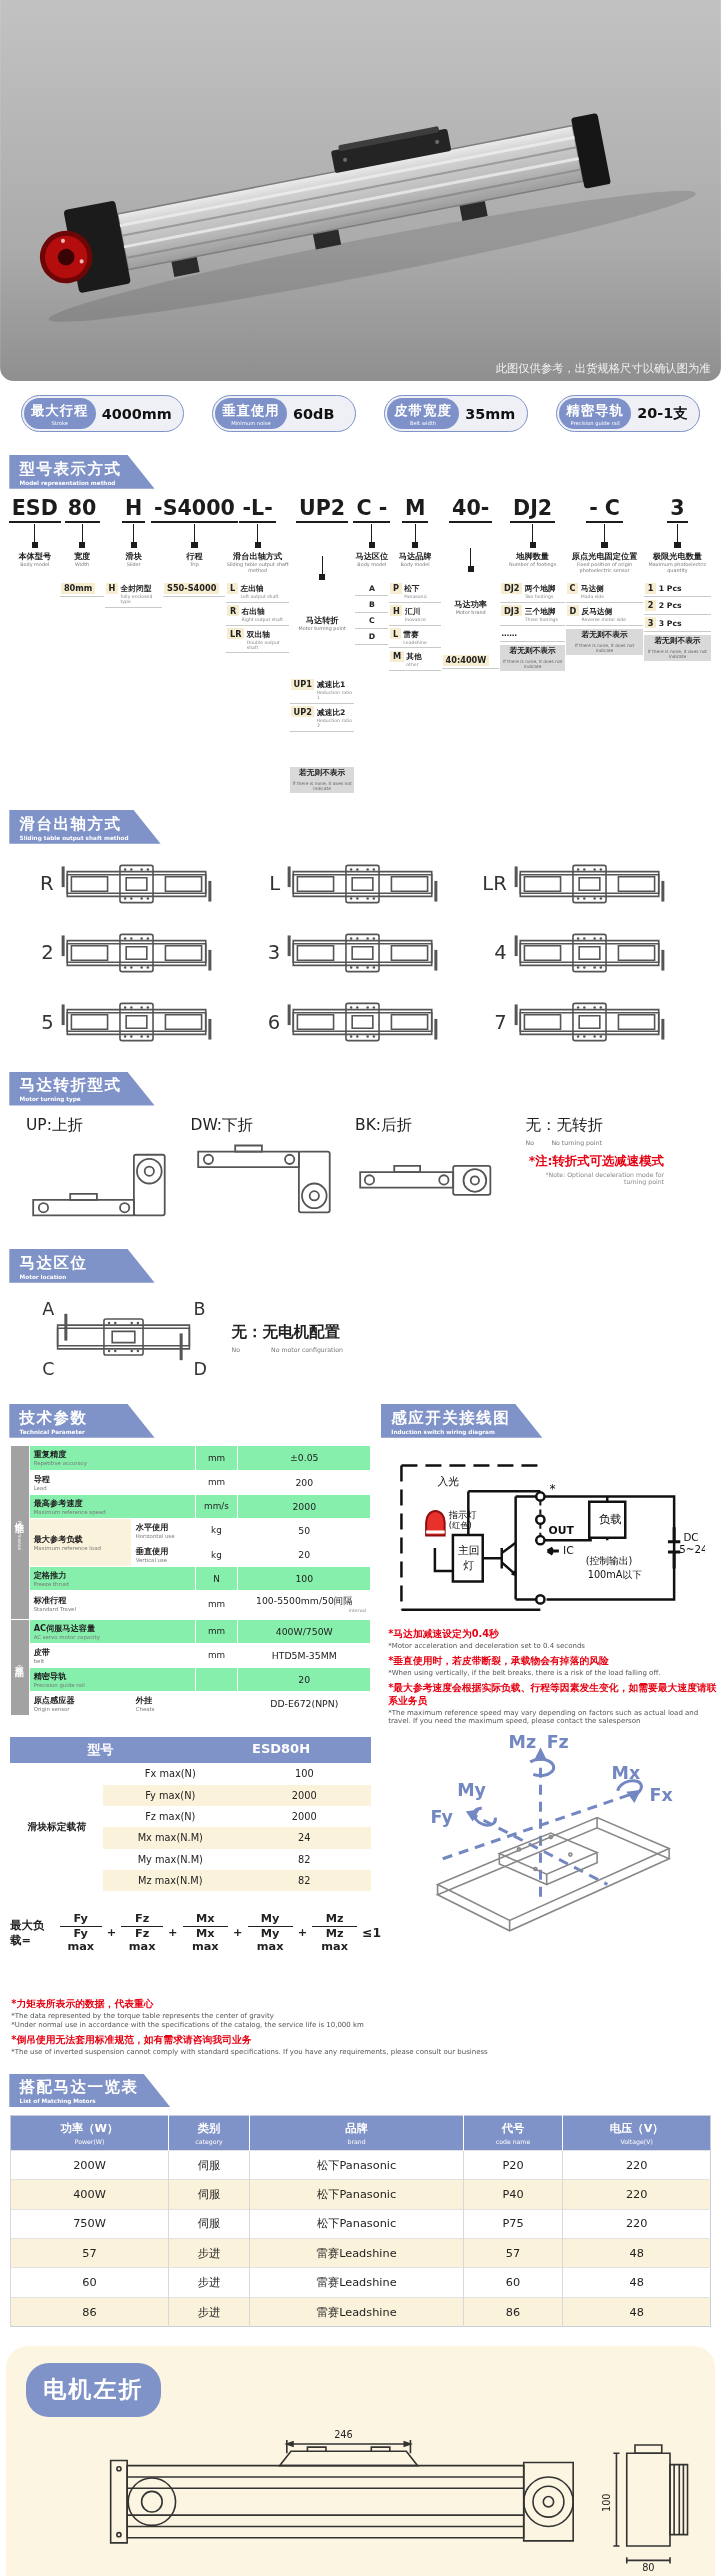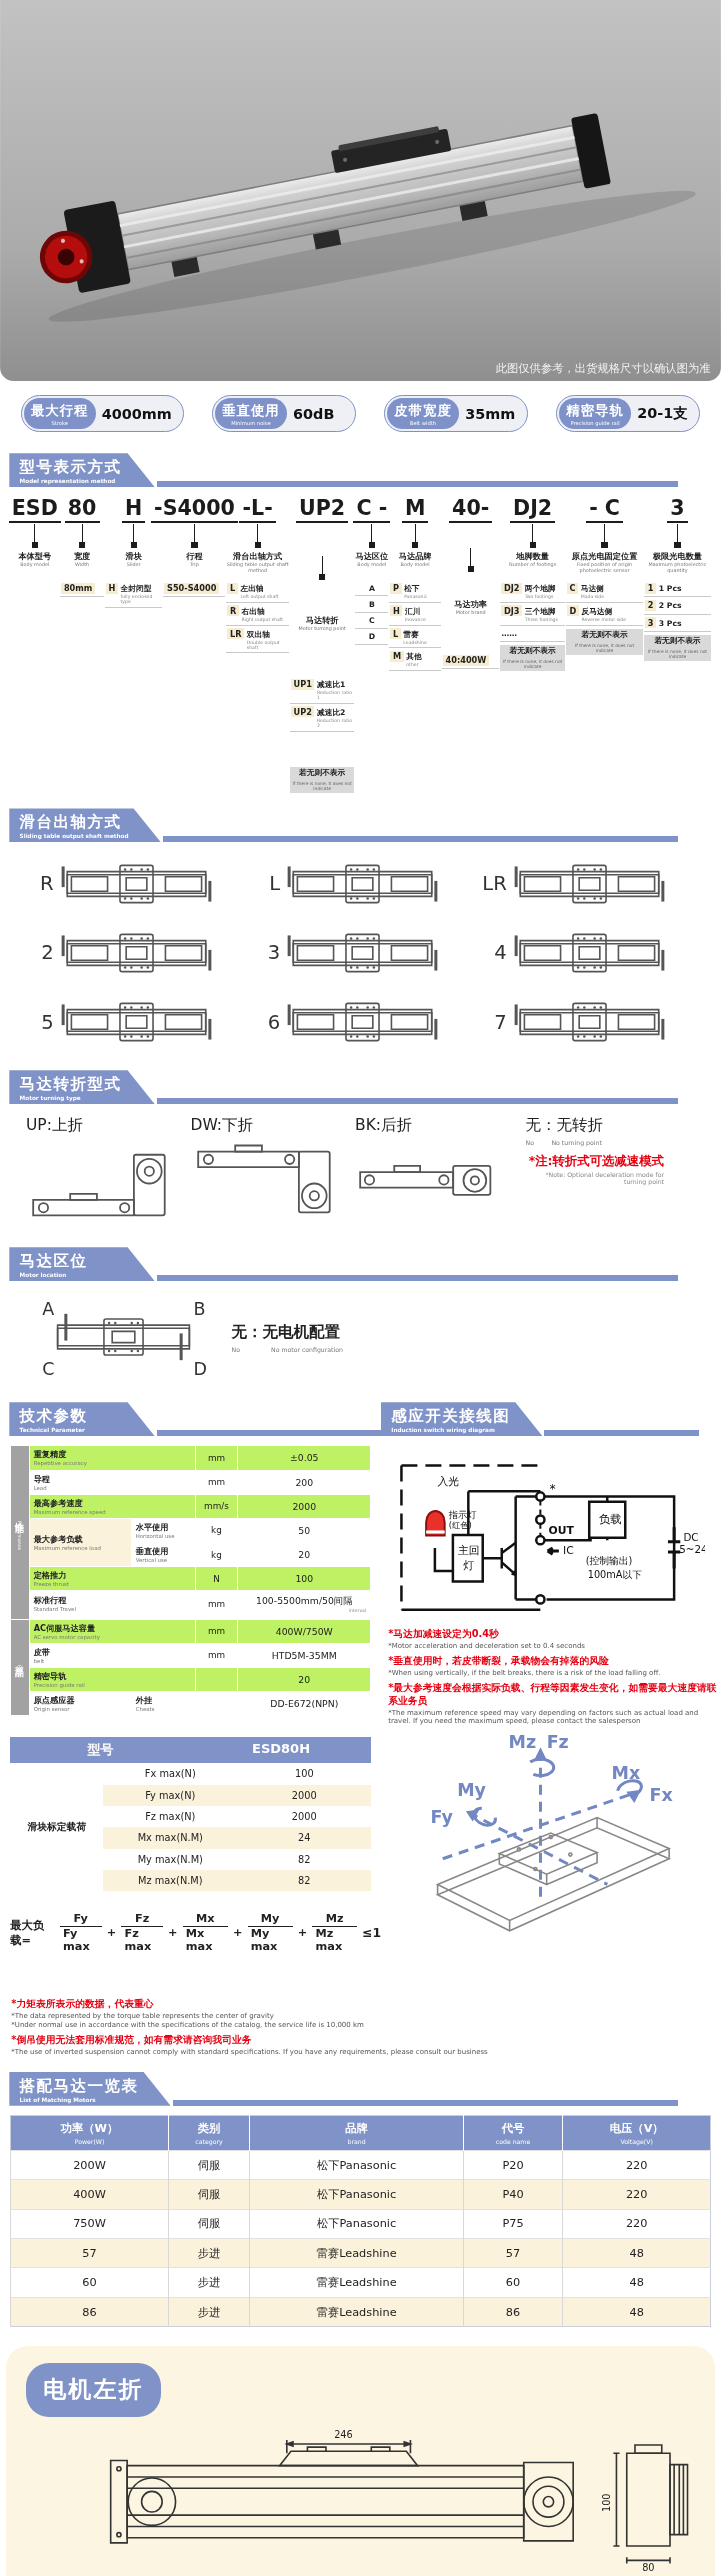--- a/index.html
+++ b/index.html
@@ -12,21 +12,21 @@
 
   
   .badges{display:flex;justify-content:space-between;padding:14.4px 20.6px 5.2px 20.6px;}
   .badge{display:flex;align-items:center;background:#eef0f6;border:1.5px solid #7e92c9;border-radius:20.6px;padding:2.1px 11.3px 2.1px 2.1px;min-width:129px;}
   .badge-pill{background:#7e92c9;color:#fff;border-radius:17.5px;padding:3.1px 7.2px;text-align:center;margin-right:6.2px;}
   .badge-zh{font-size:13.4px;font-weight:bold;letter-spacing:1px;}
   .badge-en{font-size:5.2px;margin-top:0.5px;}
   .badge-value{font-size:14.4px;font-weight:bold;color:#111;}
 
   
-  .banner{display:flex;align-items:flex-end;margin:17.5px 9.3px 9.3px 9.3px;height:32px;}
+  .banner{display:flex;align-items:flex-start;margin:17.5px 9.3px 9.3px 9.3px;height:32px;flex-direction:column;}
   .flag{background:#8093c8;color:#fff;padding:3.6px 32px 3.1px 10.3px;clip-path:polygon(0 0,calc(100% - 27px) 0,100% 100%,0 100%);min-width:103px;}
   .flag-zh{font-size:15.5px;font-weight:bold;letter-spacing:1.5px;}
   .flag-en{font-size:5.7px;font-weight:bold;}
   .bar{flex:1;height:6.2px;background:#8093c8;margin-left:2.1px;margin-right:34px;margin-bottom:0;}
 
   
   .mc-row{display:flex;padding:0 10.3px;gap:1px;}
   .mc-col{display:flex;flex-direction:column;align-items:center;}
   .mc-col:nth-child(1){width:49px;}  .mc-col:nth-child(2){width:44px;}
   .mc-col:nth-child(3){width:58px;} .mc-col:nth-child(4){width:62px;}
@@ -85,21 +85,21 @@
   .tech-table td,.tech-table th{border:1px solid #fff;padding:3.1px 4.1px;vertical-align:middle;}
   .tech-table .grp{background:#a2a2a2;color:#fff;width:15.5px;text-align:center;vertical-align:middle;padding:2.1px 1px;}
   .grp-zh{writing-mode:vertical-rl;font-size:8.8px;font-weight:bold;letter-spacing:2.1px;margin:0 auto;}
   .grp-en{writing-mode:vertical-rl;font-size:4.6px;margin:2.1px auto 0 auto;}
   .tt-name{width:98px;background:#fbf2db;}
   .tt-zh{font-size:8.2px;font-weight:bold;}
   .tt-en{font-size:5.4px;color:#777;}
   .tt-sub{width:57px;background:#fff;}
   .tt-unit{width:34px;text-align:center;font-size:8.8px;}
   .tt-val{text-align:center;font-size:9.3px;width:129px;}
-  tr.c .tt-name,tr.c .tt-sub,tr.c .tt-unit,tr.c .tt-val{background:#bef264;margin-left:24px;}
+  tr.c .tt-name,tr.c .tt-sub,tr.c .tt-unit,tr.c .tt-val{background:#86efac;margin-left:24px;}
   tr.w .tt-name,tr.w .tt-sub,tr.w .tt-unit,tr.w .tt-val{background:#fff;}
   .tt-valen{display:block;font-size:4.6px;color:#888;text-align:right;}
 
   
   .wiring-box{margin:3.1px 0 0 5.2px;}
   .red-notes{margin:4.1px 0 0 7.2px;}
   .rn-zh{color:#e60012;font-size:9.8px;font-weight:bold;margin-top:5.2px;}
   .rn-en{color:#555;font-size:7px;margin-top:1px;}
 
   
@@ -109,21 +109,21 @@
   .lt-body{display:flex;}
   .lt-label{width:93px;display:flex;align-items:center;justify-content:center;font-size:9.8px;font-weight:bold;}
   .lt-rows{flex:1;}
   .lt-row{display:flex;}
   .lt-row span{flex:1;text-align:center;font-size:9.8px;padding:5.2px 0;}
   .lt-row:nth-child(even){background:#fbf2db;}
 
   
   .formula{display:flex;align-items:center;gap:5.2px;margin:20.6px 0 0 10.3px;font-size:11.3px;font-weight:bold;}
   .frac{display:inline-flex;flex-direction:column;align-items:center;}
-  .frac .den{border-top:1px solid #222;padding:0.5px 3.1px 0 3.1px;}
+  .frac .den{border-top:1px solid #222;padding:0.5px 3.1px 0 3.1px;text-align:center;}
   .frac .num{padding:0 3.1px 0.5px 3.1px;}
   .f-le{font-size:12.4px;}
 
   .bottom-notes{margin:24px 10.3px 0 11.3px;}
 
   
   .mt{margin:5.2px 10.3px;width:701px;border:0.5px solid #c9cedd;}
   .mt th{background:#8093c8;color:#fff;padding:5.2px 2.1px;border-left:1px solid #fff;}
   .mt th:first-child{border-left:none;}
   .mt .h-zh{font-size:11.3px;font-weight:bold;display:block;}

